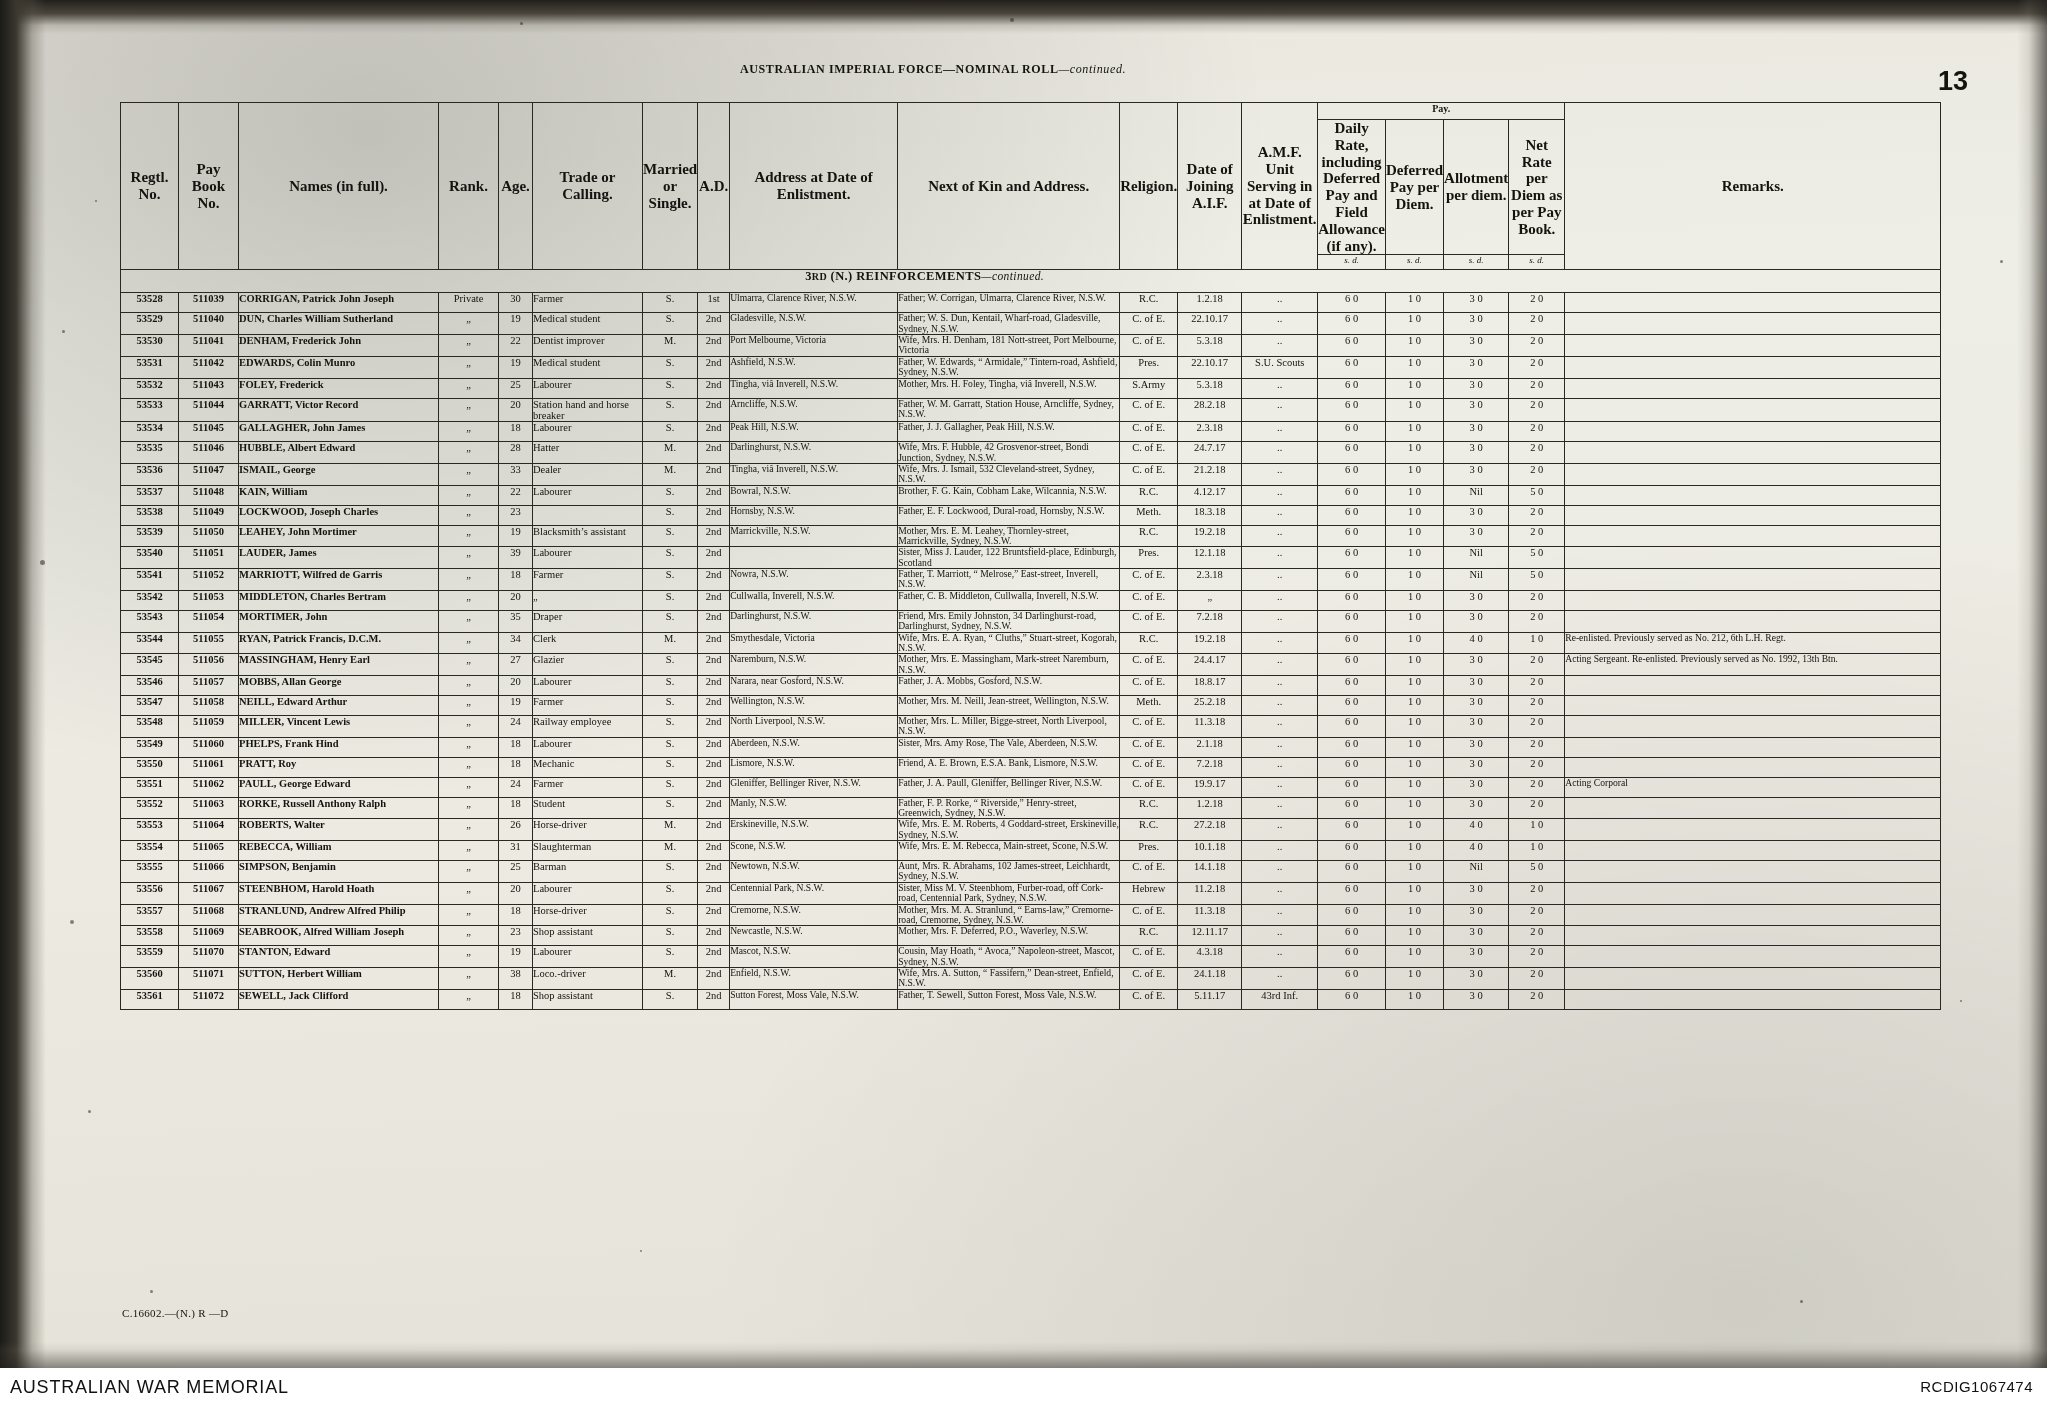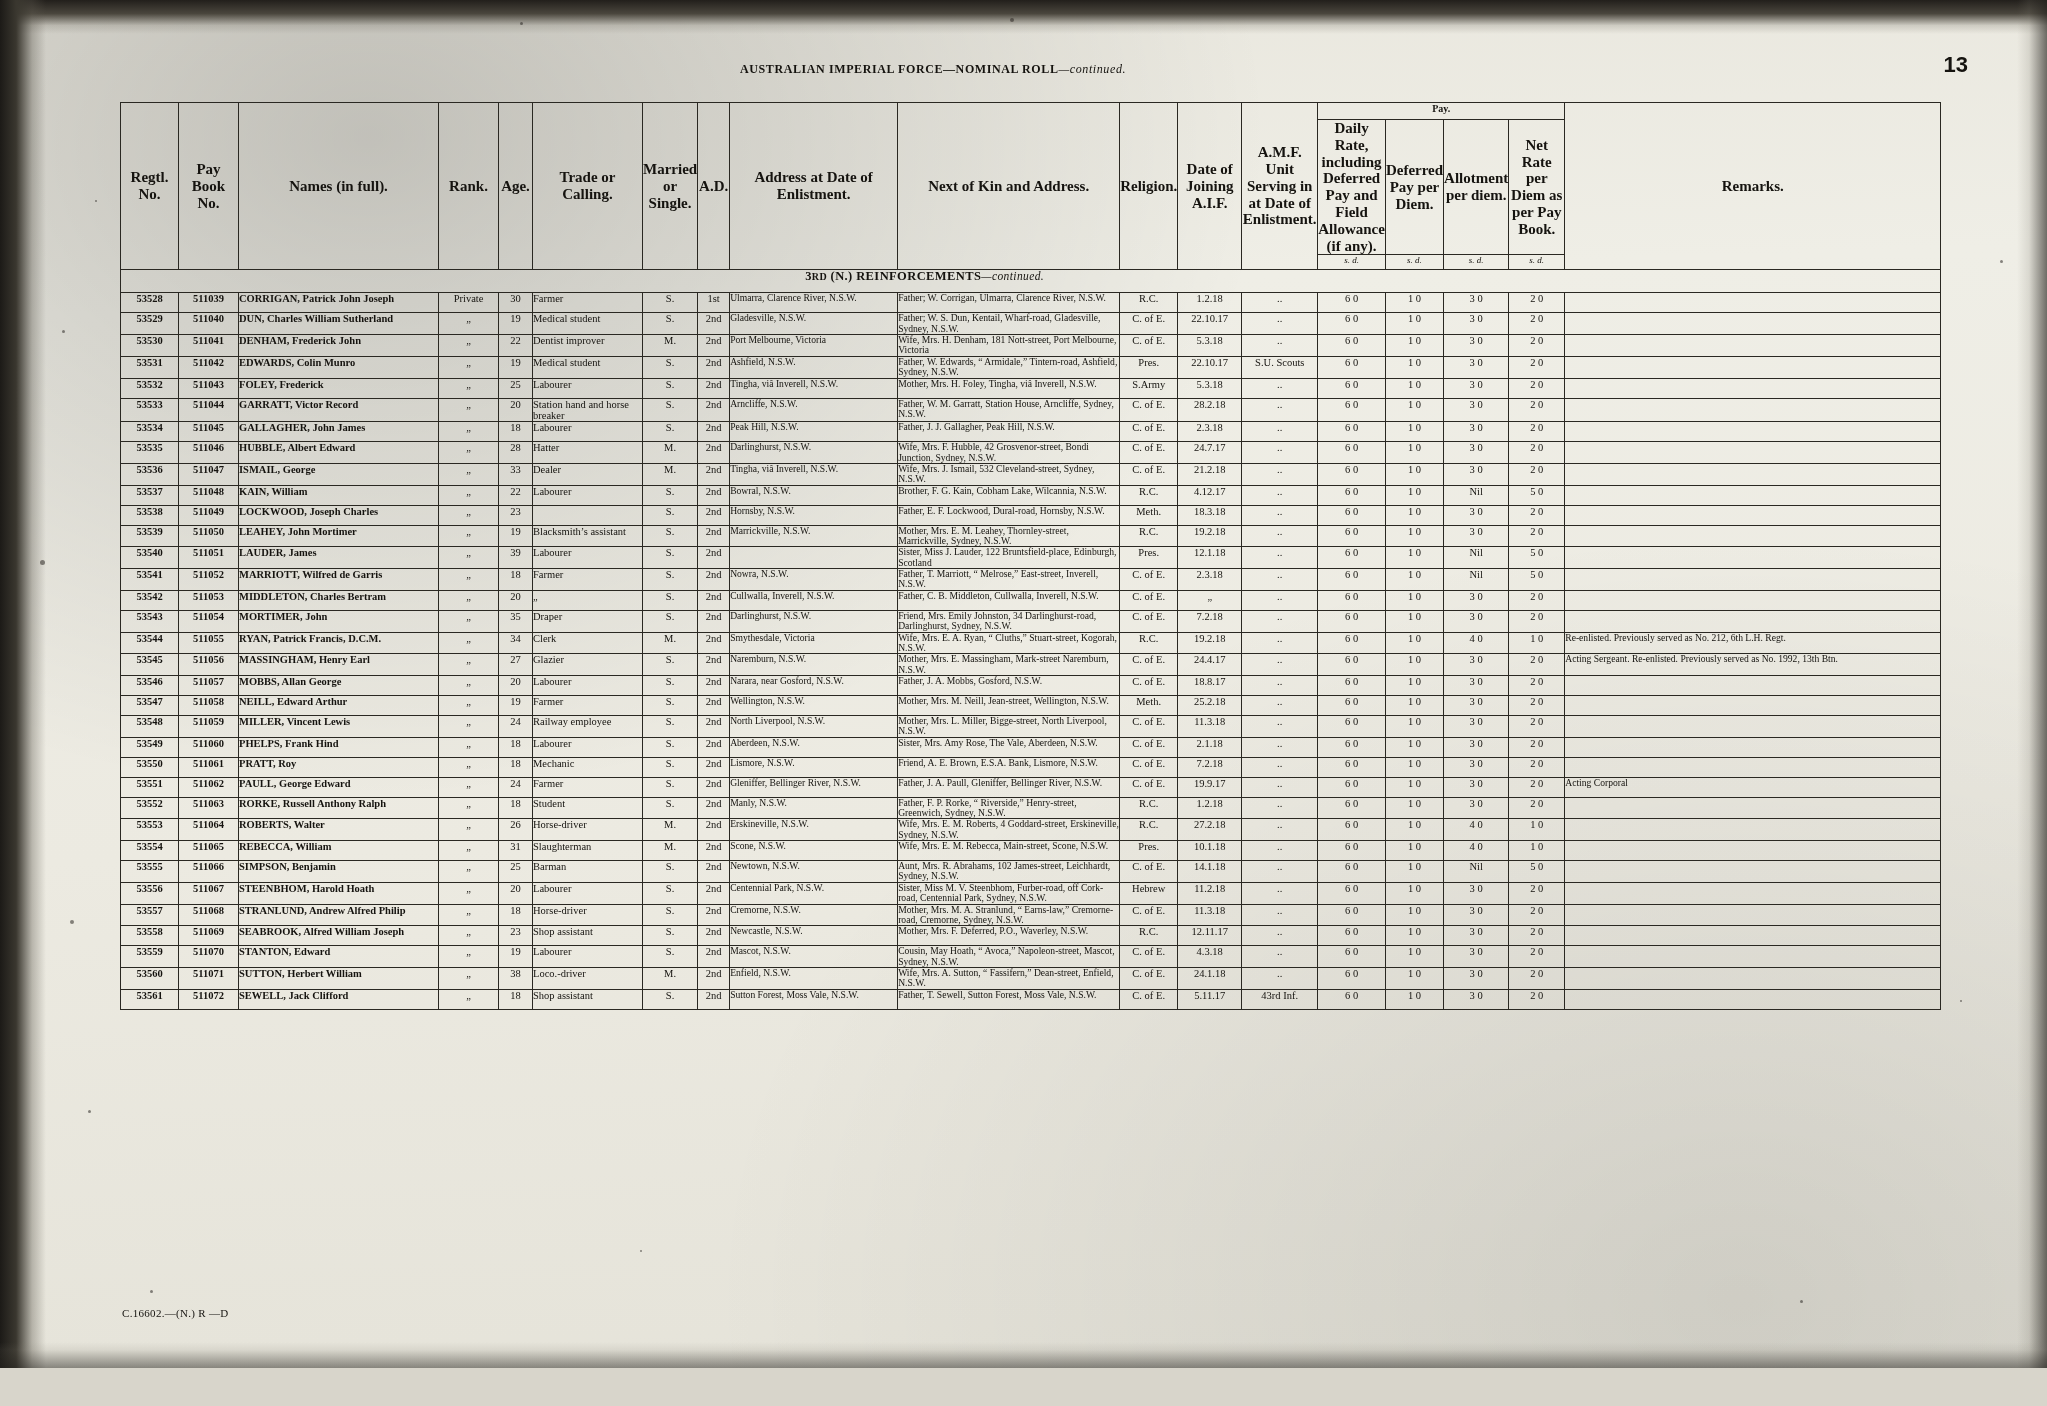--- a/index.html
+++ b/index.html
@@ -22,21 +22,21 @@
   #edge-bottom{position:absolute;left:0;bottom:38px;width:2047px;height:26px;
               background:linear-gradient(0deg,rgba(40,38,33,.5) 0%,rgba(120,116,105,.12) 70%,rgba(200,196,186,0) 100%);}
   #footerbar{position:absolute;left:0;bottom:0;width:2047px;height:38px;background:#ffffff;}
   #footerbar .fl{position:absolute;left:10px;top:9px;font-family:"Liberation Sans",sans-serif;font-size:18px;letter-spacing:.8px;color:#111;}
   #footerbar .fr{position:absolute;right:14px;top:10px;font-family:"Liberation Sans",sans-serif;font-size:15px;letter-spacing:.5px;color:#111;}
 
   
   #sheet{position:absolute;left:60px;top:40px;width:1930px;height:1290px;color:#15130f;}
   #doc-title{position:absolute;left:680px;top:22px;font-size:12px;font-weight:bold;letter-spacing:.6px;white-space:nowrap;}
   #doc-title .it{font-style:italic;font-weight:normal;}
-  #page-no{position:absolute;right:22px;top:12px;font-family:"Liberation Sans",sans-serif;font-size:22px;font-weight:bold;}
+  #page-no{position:absolute;right:22px;top:26px;font-family:"Liberation Sans",sans-serif;font-size:27px;font-weight:bold;}
 
   table.roll{position:absolute;left:60px;top:62px;border-collapse:collapse;table-layout:fixed;
              font-size:10.5px;line-height:1.08;}
   table.roll th,table.roll td{border:1px solid #2a2822;padding:0;vertical-align:top;}
   thead th{font-weight:bold;text-align:center;font-size:15px;line-height:1.12;padding:2px 1px;}
   thead th.tall{height:96px;vertical-align:middle;}
   .paygrp{font-size:10px;font-weight:bold;height:16px;}
   .sd{font-style:italic;font-size:9px;height:14px;text-align:center;font-weight:normal;}
   .sectionrow td{border-left:1px solid #2a2822;border-right:1px solid #2a2822;border-top:1px solid #2a2822;border-bottom:none;height:22px;}
   .sectiontitle{text-align:center;font-size:12.5px;font-weight:bold;letter-spacing:.4px;}
@@ -822,20 +822,24 @@
             <td class="c ">3  0</td>
             <td class="c ">2  0</td>
             <td class="l tiny"></td>
           </tr>
         </tbody>
     </table>
 
     <div id="c16602">C.16602.—(N.) R —D</div>
   </div>
 
+  <div id="footerbar">
+    <div class="fl">AUSTRALIAN WAR MEMORIAL</div>
+    <div class="fr">RCDIG1067474</div>
+  </div>
 <div class="speck" style="left: 62px; top: 330px; width: 3px; height: 3px;"></div>
     <div class="speck" style="left: 70px; top: 920px; width: 4px; height: 4px;"></div>
     <div class="speck" style="left: 40px; top: 560px; width: 5px; height: 5px;"></div>
     <div class="speck" style="left: 2000px; top: 260px; width: 3px; height: 3px;"></div>
     <div class="speck" style="left: 1010px; top: 18px; width: 4px; height: 4px;"></div>
     <div class="speck" style="left: 520px; top: 22px; width: 3px; height: 3px;"></div>
     <div class="speck" style="left: 150px; top: 1290px; width: 3px; height: 3px;"></div>
     <div class="speck" style="left: 1800px; top: 1300px; width: 3px; height: 3px;"></div>
     <div class="speck" style="left: 95px; top: 200px; width: 2px; height: 2px;"></div>
     <div class="speck" style="left: 88px; top: 1110px; width: 3px; height: 3px;"></div>

